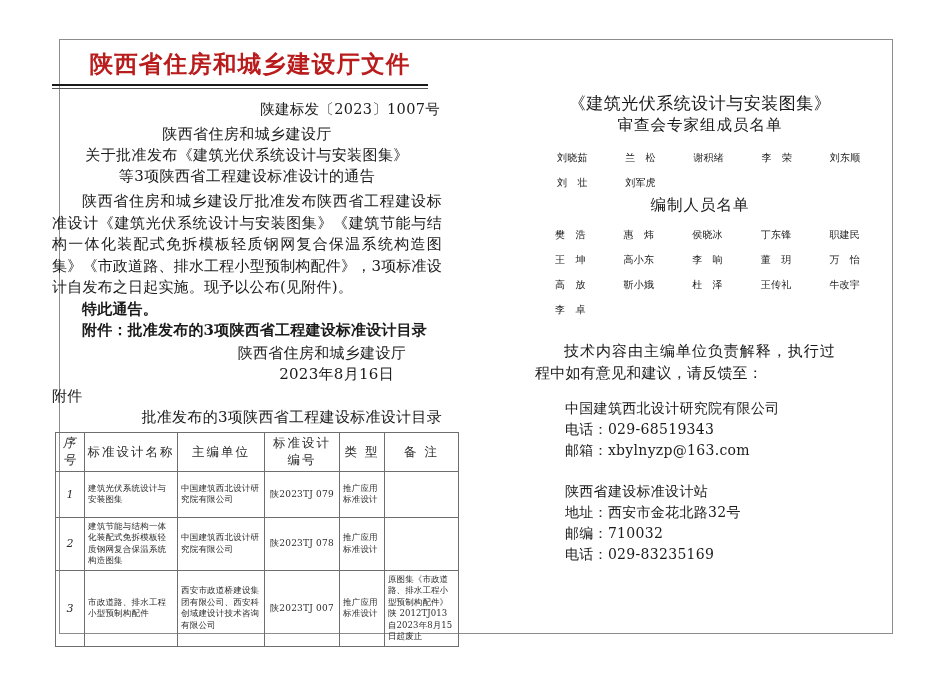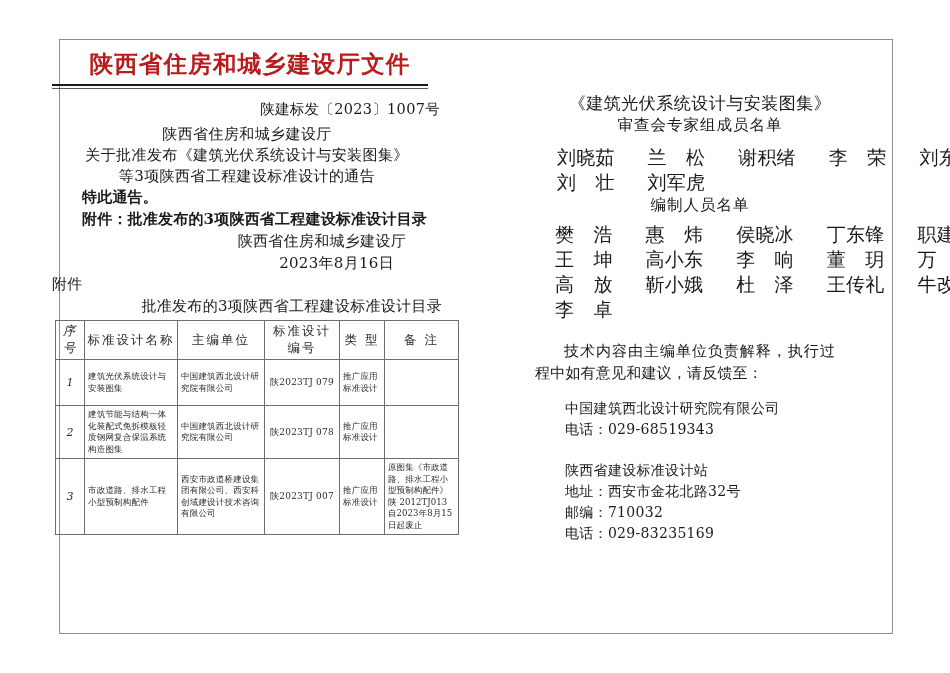--- a/index.html
+++ b/index.html
@@ -166,21 +166,21 @@
     letter-spacing: 0.5px;
     white-space: nowrap;
   }
   .sec-heading {
     text-align: center;
     font-size: 15.5px;
     letter-spacing: 1px;
   }
   .name-row {
     display: flex;
-    font-size: 19px;
+    font-size: 10px;
     line-height: 25px;
     padding-left: 22px;
     gap: 33px;
   }
   .name-cell {
     width: 62px;
     letter-spacing: 0.2px;
     white-space: nowrap;
   }
   #reviewers { margin-top: 9px; }
@@ -220,20 +220,21 @@
     <div id="title-rule"></div>
 
     <div id="doc-number">陕建标发〔2023〕1007号</div>
 
     <div id="subject-block">
       <div class="ctr-line">陕西省住房和城乡建设厅</div>
       <div class="ctr-line">关于批准发布《建筑光伏系统设计与安装图集》</div>
       <div class="ctr-line">等3项陕西省工程建设标准设计的通告</div>
     </div>
 
+    <div id="body-para">陕西省住房和城乡建设厅批准发布陕西省工程建设标准设计《建筑光伏系统设计与安装图集》《建筑节能与结构一体化装配式免拆模板轻质钢网复合保温系统构造图集》《市政道路、排水工程小型预制构配件》，3项标准设计自发布之日起实施。现予以公布(见附件)。</div>
 
     <div class="indent-line">特此通告。</div>
     <div class="indent-line">附件：批准发布的3项陕西省工程建设标准设计目录</div>
 
     <div id="signer">陕西省住房和城乡建设厅</div>
     <div id="sign-date">2023年8月16日</div>
 
     <div id="attach-label">附件</div>
     <div id="table-caption">批准发布的3项陕西省工程建设标准设计目录</div>
 
@@ -331,20 +332,21 @@
         <span class="name-cell cmp-cell"></span>
         <span class="name-cell cmp-cell"></span>
       </div>
     </div>
 
     <div id="notice-para">技术内容由主编单位负责解释，执行过程中如有意见和建议，请反馈至：</div>
 
     <div class="contact-block" id="contact-1">
       <div class="cline">中国建筑西北设计研究院有限公司</div>
       <div class="cline">电话：029-68519343</div>
+      <div class="cline">邮箱：xbylnyzp@163.com</div>
     </div>
 
     <div class="contact-block" id="contact-2">
       <div class="cline">陕西省建设标准设计站</div>
       <div class="cline">地址：西安市金花北路32号</div>
       <div class="cline">邮编：710032</div>
       <div class="cline">电话：029-83235169</div>
     </div>
   </div>
 </div>

